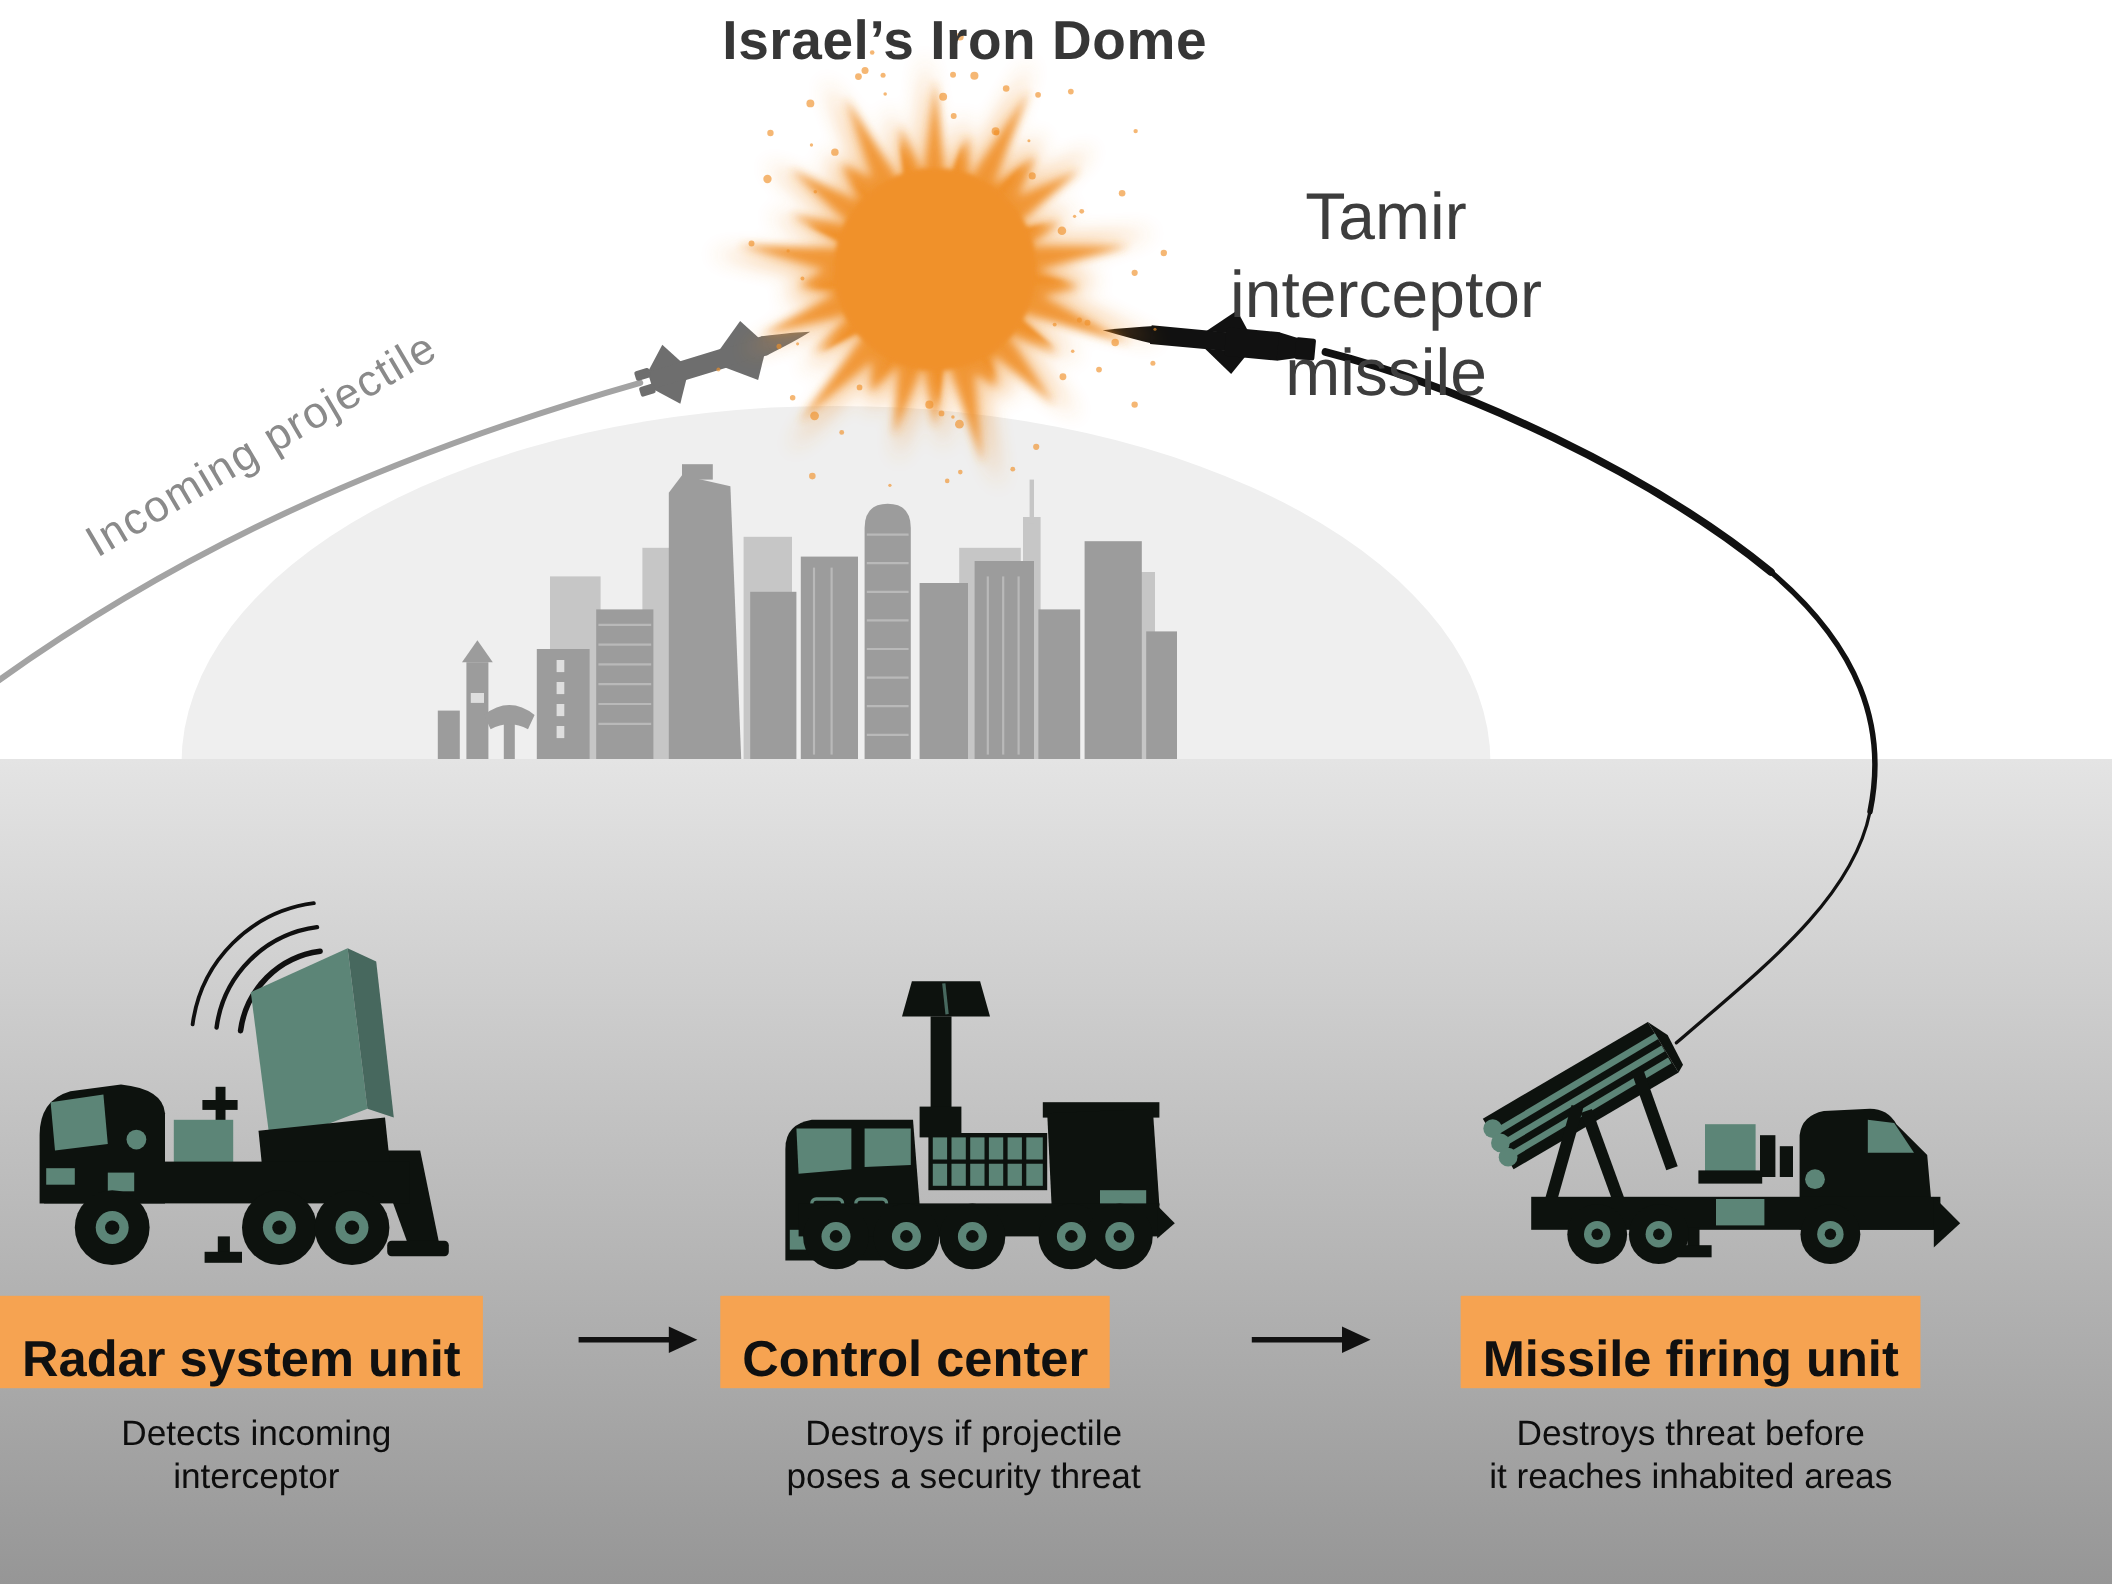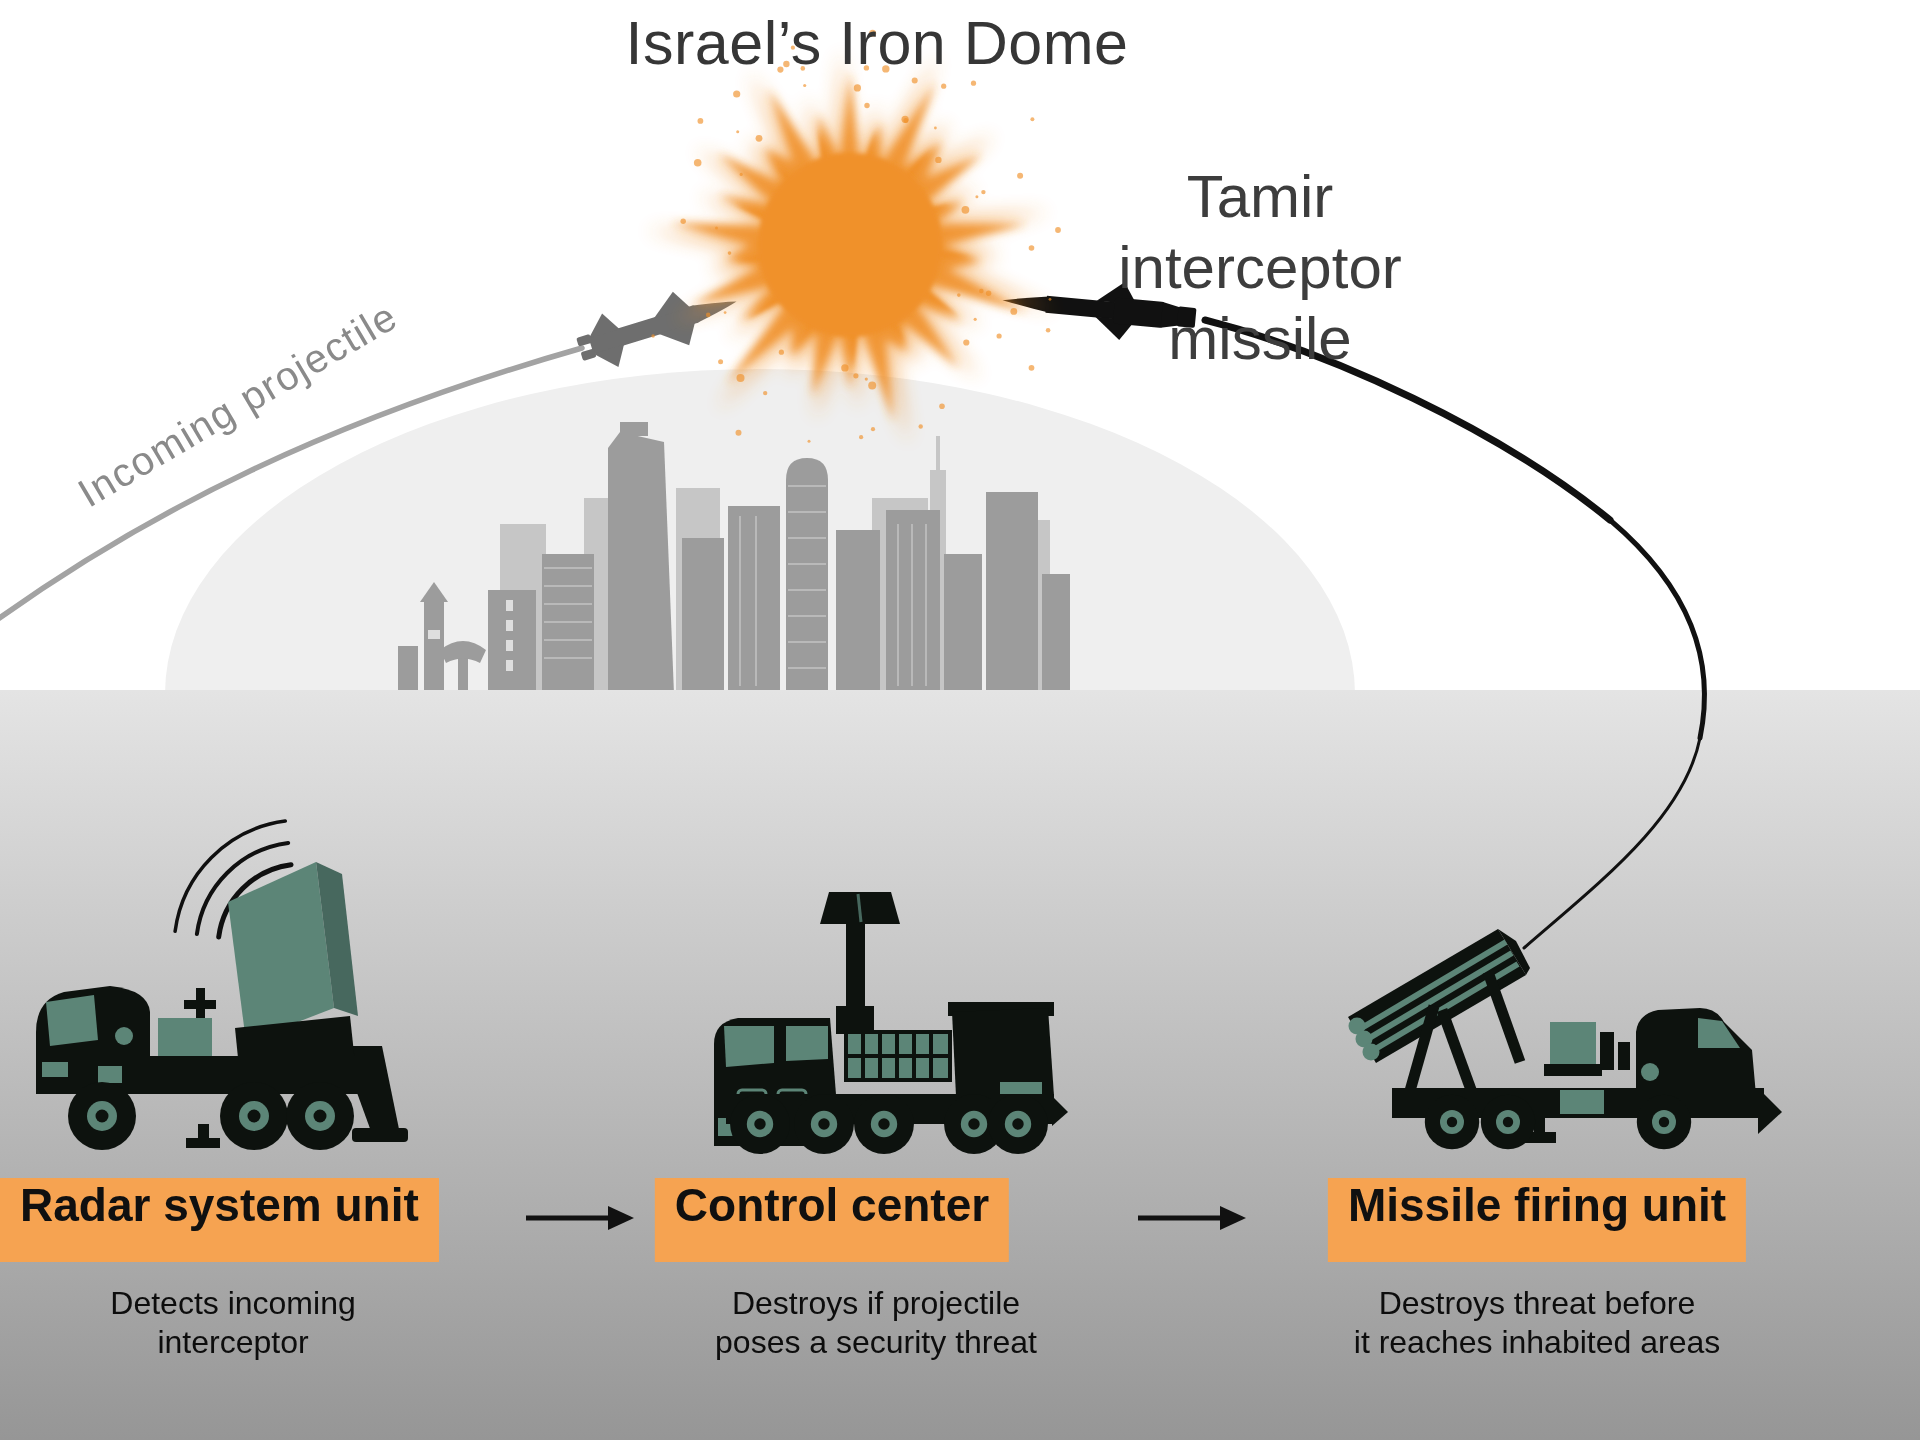--- a/index.html
+++ b/index.html
@@ -3,27 +3,27 @@
 <meta charset="utf-8">
 <style>
   html,body{margin:0;padding:0;background:#fff;}
   #stage{position:relative;width:1920px;height:1440px;overflow:hidden;background:#fff;
          font-family:"Liberation Sans","DejaVu Sans",sans-serif;}
   #scene{position:absolute;left:0;top:0;}
   .c-black{fill:var(--vehicle_black);}
   .c-teal{fill:var(--vehicle_teal);}
   .c-tealdark{fill:var(--vehicle_teal_dark);}
   .title{position:absolute;left:877px;top:8px;transform:translateX(-50%);
-         font-size:61px;font-weight:400;color:#363636;white-space:nowrap;letter-spacing:0.5px;}
+         font-size:50px;font-weight:700;color:#363636;white-space:nowrap;letter-spacing:0.5px;}
   .tamir-label{position:absolute;left:1040px;top:162px;width:440px;text-align:center;
          font-size:60px;font-weight:500;color:#3d3d3d;line-height:1.18;}
   .incoming-label{position:absolute;left:82px;top:474px;transform:rotate(-30.5deg);
          transform-origin:left center;font-size:40px;color:#8a8a8a;white-space:nowrap;
          letter-spacing:1.5px;font-weight:400;}
-  .unit-label{position:absolute;top:1178px;height:84px;display:inline-flex;align-items:flex-start;
+  .unit-label{position:absolute;top:1178px;height:84px;display:inline-flex;align-items:flex-end;
          padding:0 20px;background:var(--highlight_orange);font-size:46px;font-weight:700;
          color:#101010;white-space:nowrap;}
   #unit-label-0{left:0;}
   #unit-label-1{left:832px;transform:translateX(-50%);}
   #unit-label-2{left:1537px;transform:translateX(-50%);}
   .unit-desc{position:absolute;top:1284px;display:flex;flex-direction:column;align-items:center;
          font-size:32px;font-weight:500;color:#0d0d0d;line-height:1.22;}
   #unit-desc-0{left:233px;}
   #unit-desc-1{left:876px;}
   #unit-desc-2{left:1537px;}

